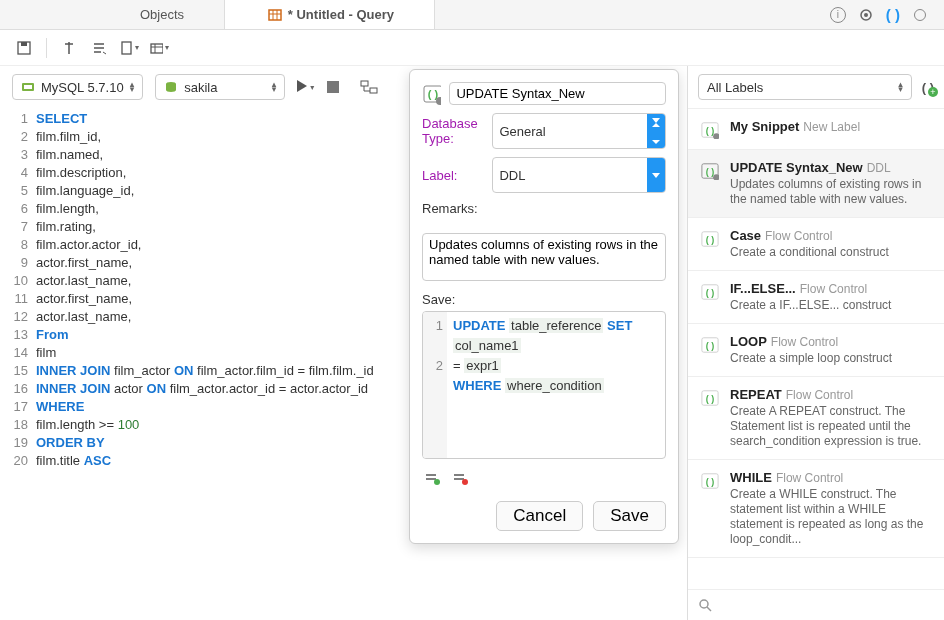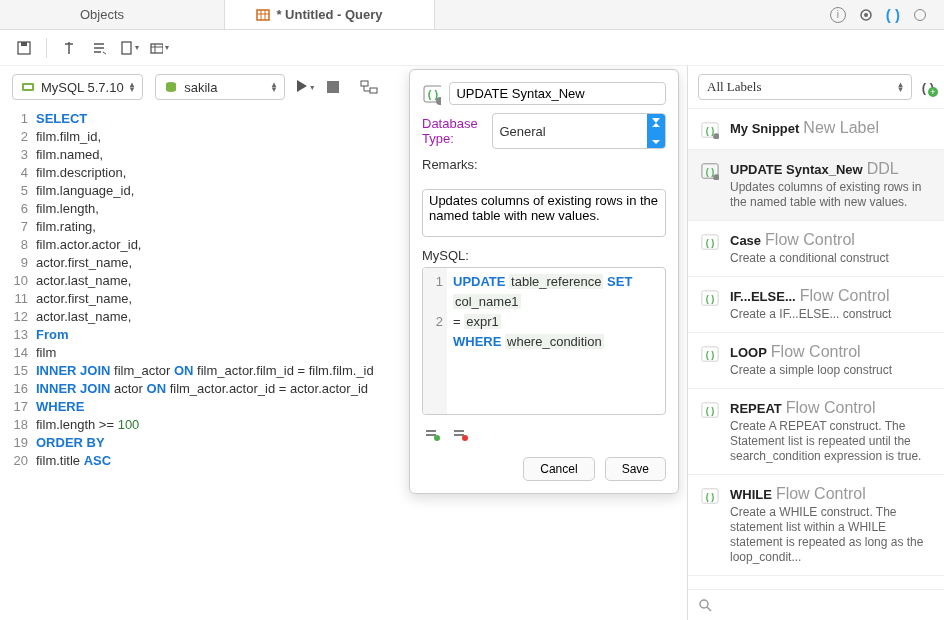--- a/index.html
+++ b/index.html
@@ -1,20 +1,20 @@
 <!DOCTYPE html>
 <html><head>
 <meta charset="utf-8">
 <style>
 * { box-sizing: border-box; margin: 0; padding: 0; }
 body { font-family: -apple-system, "Segoe UI", Arial, sans-serif; font-size: 13px; color: #333; background: #fff; width: 944px; height: 620px; overflow: hidden; display: flex; flex-direction: column; }
 
 
 .tabs { display: flex; align-items: stretch; border-bottom: 1px solid #ddd; height: 30px; background: #f5f5f5; }
-.tab { display: flex; align-items: center; gap: 6px; padding: 0 40px 0 20px; border-right: 1px solid #ddd; color: #555; cursor: default; background: #f5f5f5; justify-content:center;}
+.tab { display: flex; align-items: center; gap: 6px; padding: 0 40px 0 20px; border-right: 1px solid #ddd; color: #555; cursor: default; background: #f5f5f5; justify-content:flex-end;}
 .tab.active { background: #fff; font-weight: bold; }
 .tab-spacer { flex: 1; }
 .topright-icons { display: flex; align-items: center; gap: 12px; padding: 0 16px; }
 .circle-icon { width: 16px; height: 16px; border-radius: 50%; border: 1.5px solid #888; display: inline-block; position: relative;}
 .curly-icon { color: #2196F3; font-weight: bold; font-size: 15px; }
 .gear-icon { width:16px;height:16px;position:relative; }
 .gear-icon::before{content:"";position:absolute;inset:2px;border:1.5px solid #888;border-radius:50%;}
 
 .toolbar { display: flex; align-items: center; gap: 10px; padding: 6px 14px; border-bottom: 1px solid #eee; height: 36px;}
 .tb-btn { width: 20px; height: 20px; display:inline-flex;align-items:center;justify-content:center; color:#555;}
@@ -50,33 +50,33 @@
 .pselect .endcap::before{content:"";border-left:4px solid transparent;border-right:4px solid transparent;border-top:5px solid #fff;}
 .pselect .endcap.dual::before{content:"";position:absolute;top:4px;border-left:4px solid transparent;border-right:4px solid transparent;border-bottom:4px solid #fff;}
 .pselect .endcap.dual::after{content:"";position:absolute;bottom:4px;border-left:4px solid transparent;border-right:4px solid transparent;border-top:4px solid #fff;}
 .subcode { border:1px solid #ccc; border-radius:4px; height: 148px; display:flex; font-family: "Segoe UI", Arial; line-height:20px; overflow:hidden;}
 .subcode .sgut { width:24px; background:#f5f5f5; text-align:right; color:#888; padding:4px 4px 0 0;}
 .subcode .scode { flex:1; padding:4px 6px;}
 .hl { background:#eef3ee; padding:0 2px;}
 .panel-icons { display:flex; gap:8px; padding-top:2px;}
 .mini-btn { width:20px;height:18px; display:inline-flex;align-items:center;justify-content:center;}
 .panel-btns { display:flex; justify-content:flex-end; gap:10px; margin-top:6px;}
-.btn { border:1px solid #ccc; background:#fafafa; border-radius:5px; padding:4px 16px; font-size:12px;}
+.btn { border:1px solid #ccc; background:#fafafa; border-radius:5px; padding:4px 16px; font-size:17px;}
 
 
 .rtop { display:flex; align-items:center; gap:10px; padding:8px 10px; border-bottom:1px solid #eee;}
-.rtop .selectbox{flex:1;font-family:Liberation Serif, serif;}
+.rtop .selectbox{flex:1;}
 .snip-list { flex:1; overflow:auto; }
 .snip { display:flex; gap:10px; padding:10px 12px; border-bottom:1px solid #eee; align-items:flex-start;}
 .snip.selected { background:#f5f5f5;}
 .snip-icon { width:20px; flex-shrink:0; display:flex; align-items:center; justify-content:center; padding-top:2px;}
 .snip-icon svg { width:18px;height:18px;}
 .snip-body { flex:1; min-width: 0;}
 .snip-title { font-weight:700; color:#222; display:inline;}
-.snip-tag { color:#999; font-size:16px; margin-left:4px;}
+.snip-tag { color:#999; font-size:12px; margin-left:4px;}
 .snip-desc { color:#666; font-size:12px; line-height:15px; margin-top:2px;}
 .searchbar { border-top:1px solid #eee; padding:8px 10px; display:flex; align-items:center; gap:6px;}
 .searchbar .slabel{ width:14px;height:14px;}
 .searchbar .sfield { flex:1; color:#999;}
 
 .caret-down{font-size:8px;color:#666;margin-left:2px;}
 svg{display:block;}
 </style>
 </head>
 <body>
@@ -214,26 +214,33 @@
           </svg>
         <input type="text" value="UPDATE Syntax_New" style="">
       </div>
       <div class="prow">
         <span class="plabel">Database Type:</span>
         <div class="pselect">
             <span>General</span>
             <span class="endcap dual"></span>
           </div>
       </div>
+      <div class="prow">
+        <span class="plabel">Label:</span>
+        <div class="pselect">
+            <span>DDL</span>
+            <span class="endcap"></span>
+          </div>
+      </div>
       <div>
         <div style="margin-bottom:17px;">Remarks:</div>
         <textarea style="">Updates columns of existing rows in the named table with new values.</textarea>
       </div>
       <div>
-        <div style="margin-bottom:4px;">MySQL:</div>
+        <div style="margin-bottom:4px;">Save:</div>
         <div class="subcode">
           <div class="sgut">1<br>&nbsp;<br>2</div>
           <div class="scode"><span class="kw">UPDATE</span> <span class="hl">table_reference</span> <span class="kw">SET</span> <span class="hl">col_name1</span><br><span>=</span> <span class="hl">expr1</span><br><span class="kw">WHERE</span> <span class="hl">where_condition</span></div>
         </div>
       </div>
       <div class="panel-icons">
         <span class="mini-btn">
             <svg width="16" height="14">
               <path d="M2 4h10M2 8h10" stroke="#555" stroke-width="1.5"></path>
               <circle cx="13" cy="11" r="3" fill="#4CAF50"></circle>

